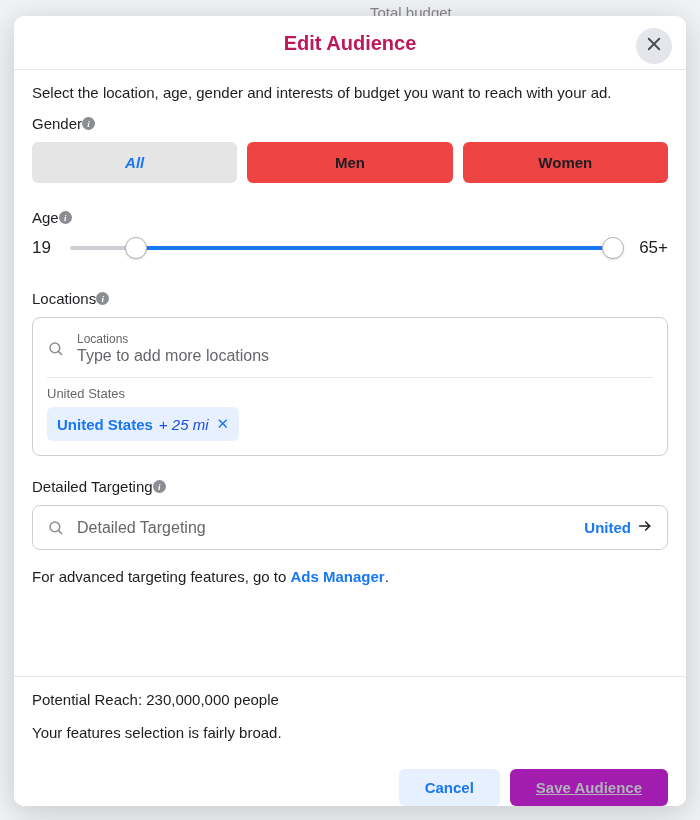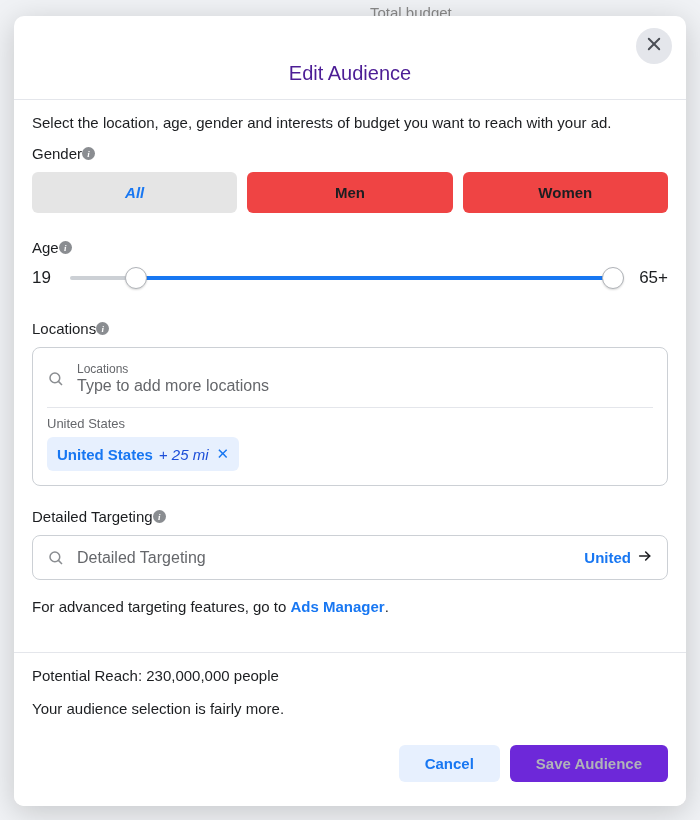--- a/index.html
+++ b/index.html
@@ -30,23 +30,22 @@
     overflow: hidden;
   }
   .modal-header {
     position: relative;
     text-align: center;
     padding: 16px 0 14px;
     border-bottom: 1px solid #e4e6eb;
   }
   .modal-title {
     font-size: 20px;
-    font-weight: 400;
-    color: #4c1d95;
-    margin-top: 30px;
+    font-weight: 700;
+    color: #be185d;
   }
   .close-btn {
     position: absolute;
     right: 14px; top: 12px;
     width: 36px; height: 36px;
     border-radius: 50%;
     background: #e4e6eb;
     display: flex; align-items: center; justify-content: center;
     cursor: pointer;
   }
@@ -233,39 +232,40 @@
     font-size: 12px;
     color: #65676b;
     padding: 0 2px;
     margin-top: -2px;
   }
   .reach-text p { font-size: 15px; margin-bottom: 16px; }
   .footer {
     display: flex;
     justify-content: flex-end;
     gap: 10px;
-    padding: 6px 18px 24px;
+    padding: 6px 18px 0;
     background: #fff;
   }
   .btn {
     padding: 10px 26px;
     border-radius: 6px;
     font-size: 15px;
     font-weight: 700;
     cursor: pointer;
     border: none;
   }
   .btn-cancel {
     background: #e7f0fe;
     color: #1877f2;
   }
   .btn-save {
-    background: #6d28d9;
+    background: #a21caf;
     color: #b0b3b8;
     cursor: default;
+    text-decoration: underline;
   }
 </style>
 </head>
 <body>
 
 <div class="bg-text">Total budget</div>
 
 <div class="modal">
 
   <div class="modal-header">
@@ -358,21 +358,21 @@
     </div>
 
     <p class="adv-note">
       <span>For advanced targeting features, go to </span><a href="#">Ads Manager</a><span>.</span>
     </p>
   </div>
 
   <div class="reach-panel">
     <div class="reach-text">
       <p>Potential Reach: 230,000,000 people</p>
-      <p>Your audience selection is fairly more.</p>
+      <p>Your features selection is fairly broad.</p>
     </div>
   </div>
 
   <div class="footer">
     <button class="btn btn-cancel">Cancel</button>
     <button class="btn btn-save">Save Audience</button>
   </div>
 
 </div>
 

